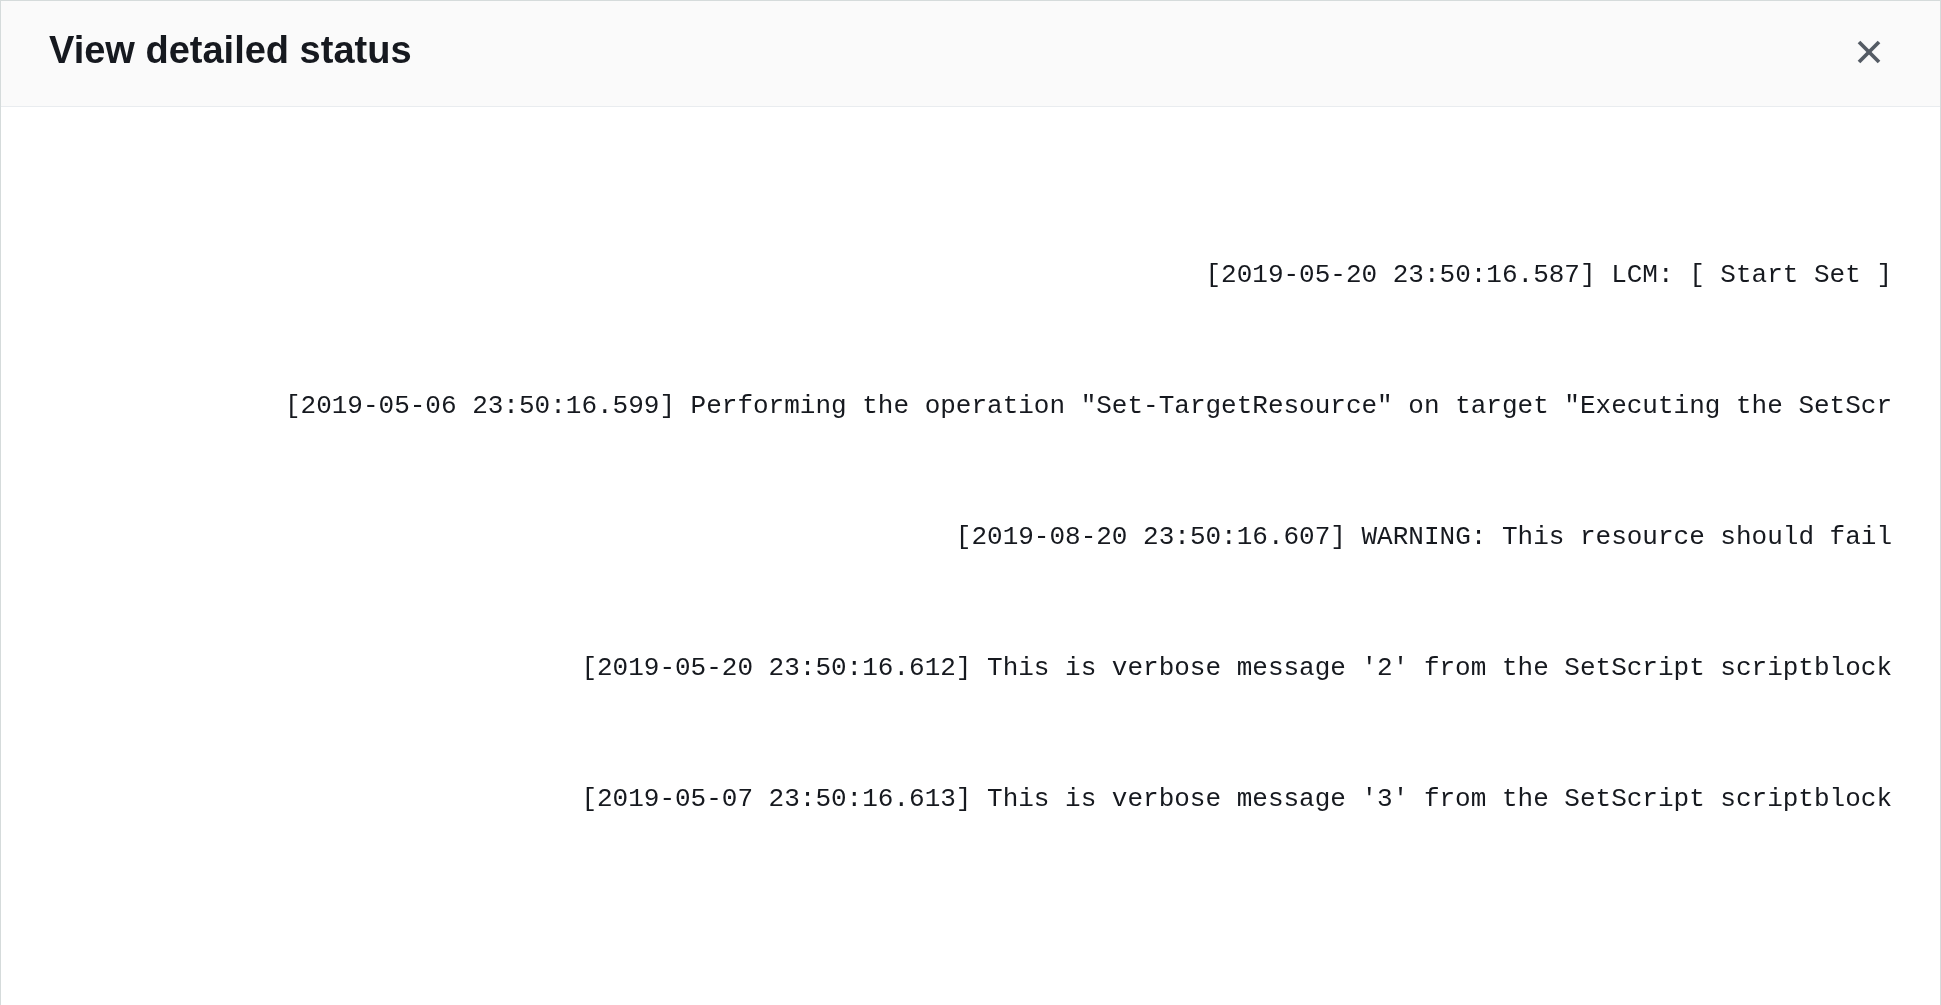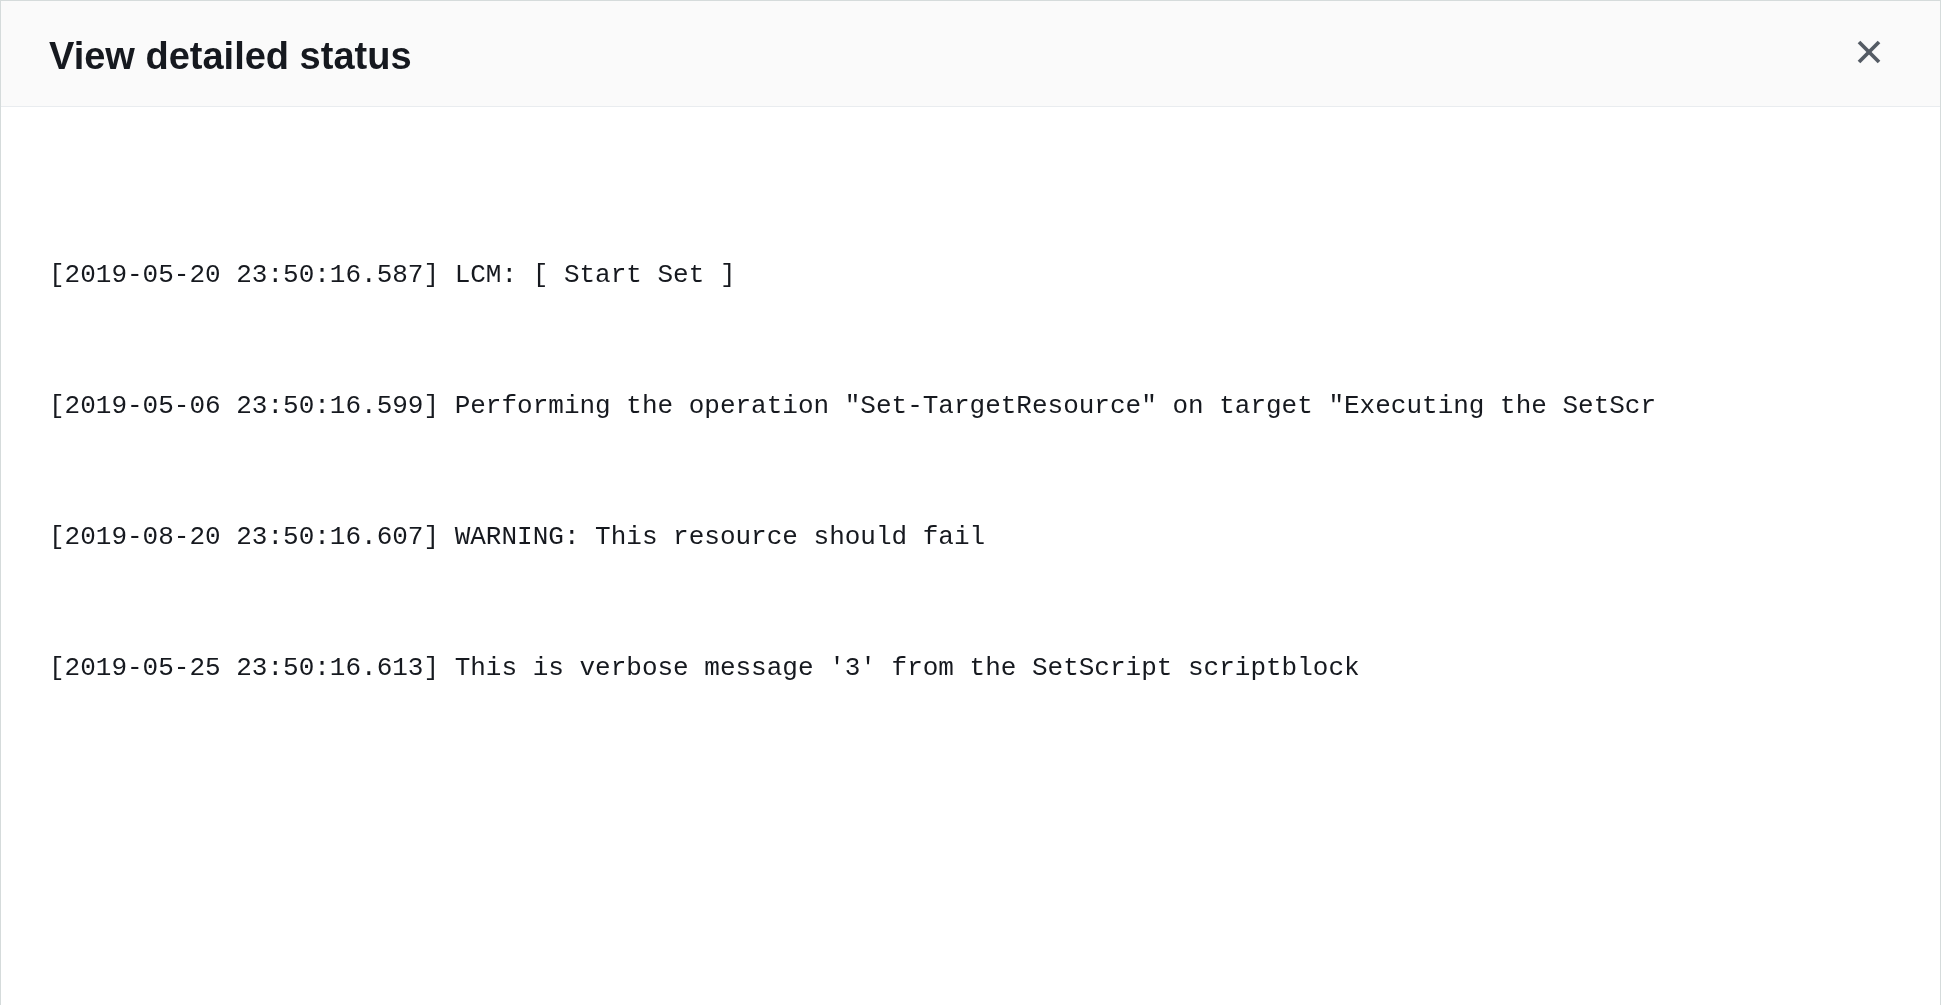--- a/index.html
+++ b/index.html
@@ -15,21 +15,21 @@
       overflow: hidden;
     }
     .modal {
       width: 100%;
       border: 1px solid #d5dbdb;
       background: #ffffff;
     }
     .modal-header {
       display: flex;
       justify-content: space-between;
-      align-items: flex-end;
+      align-items: flex-start;
       padding: 28px 48px;
       border-bottom: 1px solid #e9ecef;
       background: #fafafa;
     }
     .modal-title {
       font-size: 38px;
       font-weight: 700;
       color: #16191f;
     }
     .close-btn {
@@ -54,20 +54,21 @@
     .log-output {
       font-family: Consolas, Monaco, "Courier New", monospace;
       font-size: 26px;
       line-height: 1.68;
       color: #16191f;
       white-space: pre;
       overflow: hidden;
     }
     .log-line {
       display: block;
+      text-align: right;
     }
   </style>
 </head>
 <body>
 
 <div class="modal">
   <div class="modal-header">
     <h1 class="modal-title">View detailed status</h1>
     <button class="close-btn">
       <span>
@@ -76,21 +77,22 @@
           <line x1="20" y1="4" x2="4" y2="20"></line>
         </svg>
       </span>
     </button>
   </div>
   <div class="modal-body">
     <div class="log-output">
       <span class="log-line">[2019-05-20 23:50:16.587] LCM: [ Start Set ]</span>
       <span class="log-line">[2019-05-06 23:50:16.599] Performing the operation "Set-TargetResource" on target "Executing the SetScr</span>
       <span class="log-line">[2019-08-20 23:50:16.607] WARNING: This resource should fail</span>
-      <span class="log-line">[2019-05-25 23:50:16.613] This is verbose message '3' from the SetScript scriptblock</span>
+      <span class="log-line">[2019-05-20 23:50:16.612] This is verbose message '2' from the SetScript scriptblock</span>
+      <span class="log-line">[2019-05-07 23:50:16.613] This is verbose message '3' from the SetScript scriptblock</span>
       
       
       
       
       
       
       
       
       
       

